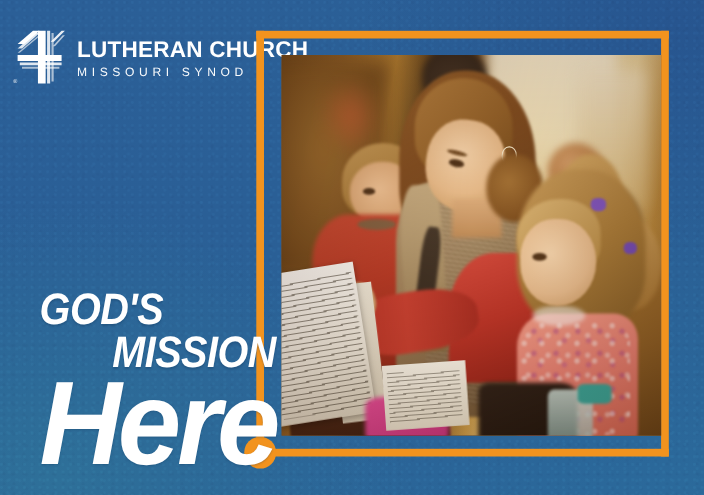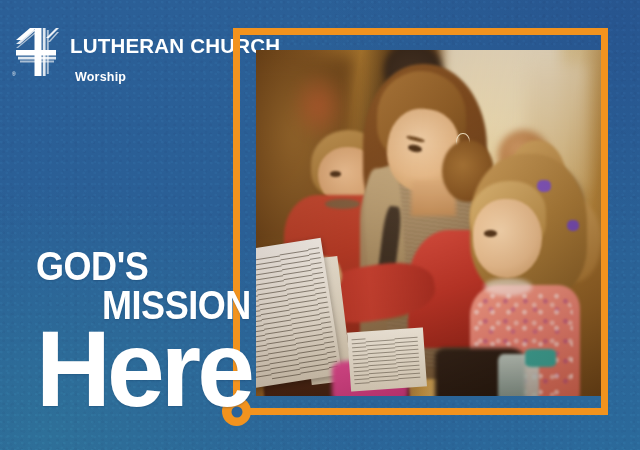--- a/index.html
+++ b/index.html
@@ -101,23 +101,24 @@
     font-weight: 700;
     letter-spacing: .2px;
     margin-top: 12px;
     margin-left: 5px;
   }
 
   
   .headline {
     position: absolute;
     left: 36px;
-    top: 248px;
+    top: 264px;
     width: 300px;
     z-index: 6;
+    font-style: italic;
   }
   .hl-line {
     color: #ffffff;
     font-weight: 700;
     line-height: .92;
     white-space: nowrap;
     text-shadow: 0 1px 2px rgba(16,48,82,.28);
   }
   .hl-1 {
     font-size: 40px;
@@ -700,21 +701,21 @@
 
           <polygon points="34,12 44,2 47,2 37,12" opacity=".9"></polygon>
           <polygon points="36,16 45,6 47,6 38,16" opacity=".65"></polygon>
         </g>
       </svg>
       <span class="logo-reg">®</span>
     </div>
 
     <div class="logo-text">
       <div class="lt-main">LUTHERAN CHURCH</div>
-      <div class="lt-unit">Worship</div>
+      <div class="lt-sub">MISSOURI SYNOD</div>
     </div>
 
   </div>
 
   <div class="frame">
     <div class="frame-line frame-top"></div>
     <div class="frame-line frame-left"></div>
     <div class="frame-line frame-right"></div>
     <div class="frame-line frame-bottom"></div>
     <div class="frame-ring"></div>

